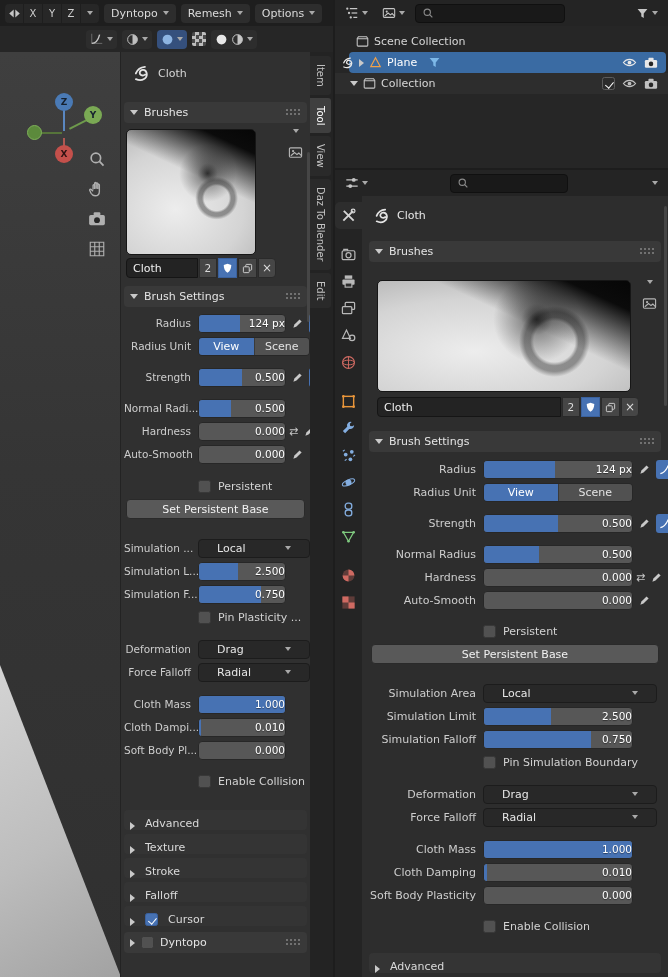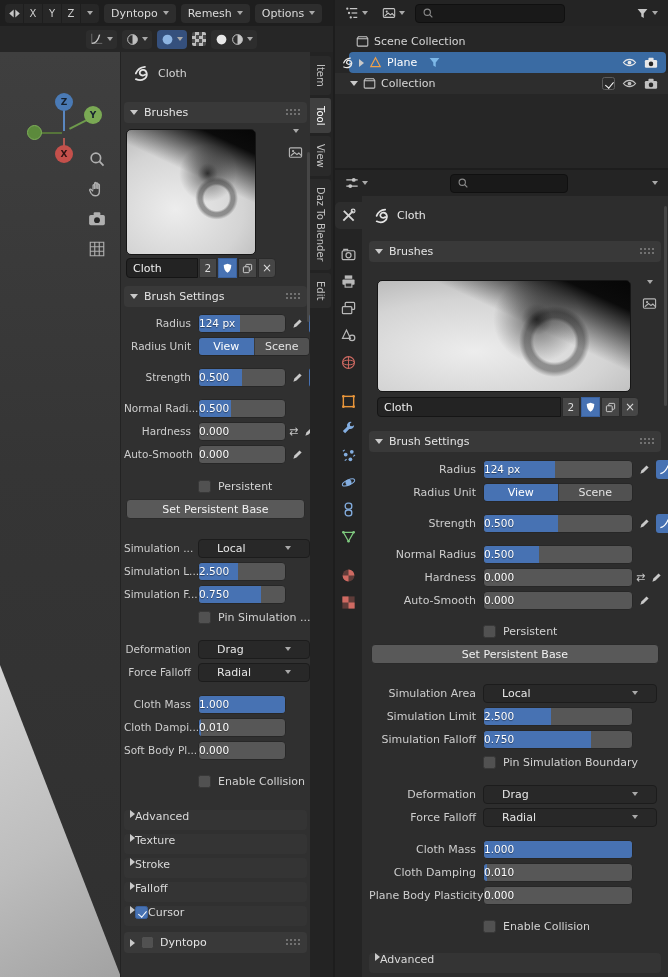--- a/index.html
+++ b/index.html
@@ -36,21 +36,21 @@
   .grip{width:15px;height:7px;position:relative;opacity:.5;flex:none}
   .grip::before{content:"";position:absolute;top:0;left:0;width:2px;height:2px;border-radius:50%;background:#cfcfcf;
     box-shadow:4px 0 0 #cfcfcf,8px 0 0 #cfcfcf,12px 0 0 #cfcfcf,0 4px 0 #cfcfcf,4px 4px 0 #cfcfcf,8px 4px 0 #cfcfcf,12px 4px 0 #cfcfcf}
   .arr-d{width:0;height:0;border-left:4px solid transparent;border-right:4px solid transparent;border-top:5px solid #c9c9c9;flex:none}
   .arr-r{width:0;height:0;border-top:4px solid transparent;border-bottom:4px solid transparent;border-left:5px solid #c9c9c9;flex:none}
   .prow{display:flex;align-items:center;height:20px;margin-bottom:3px}
   .plabel{text-align:right;padding-right:7px;color:#cdcdcd;white-space:nowrap;overflow:hidden;flex:none}
   .np .plabel{width:74px;font-size:10.5px}
   .pp .plabel{width:114px}
   .w-slider{position:relative;height:19px;background:#575757;border:1px solid #272727;border-radius:4px;overflow:hidden;
-            flex:none;display:flex;align-items:center;justify-content:flex-start}
+            flex:none;display:flex;align-items:center;justify-content:flex-end}
   .w-slider .fill{position:absolute;left:0;top:0;bottom:0;background:#4772b3}
   .w-slider .val{position:relative;color:#fff;font-size:10.5px;text-shadow:0 1px 1px rgba(0,0,0,.45)}
   .np .w-slider{width:88px}
   .pp .w-slider{width:150px}
   .w-menu{height:19px;background:#282828;border:1px solid #1c1c1c;border-radius:4px;display:flex;align-items:center;
           padding:0 18px;flex:none;color:#e6e6e6}
   .w-menu .chev{margin-left:auto}
   .np .w-menu{width:112px}
   .pp .w-menu{width:174px}
   .seg{display:flex;height:19px;border-radius:4px;overflow:hidden;border:1px solid #272727;flex:none}
@@ -64,21 +64,21 @@
   .cb{width:13px;height:13px;border-radius:2.5px;background:#515151;border:1px solid #383838;flex:none;position:relative}
   .cb.on{background:#4772b3;border-color:#3a619e}
   .cb.on::after,.cb.dark::after{content:"";position:absolute;left:4px;top:1.5px;width:3.5px;height:7px;border:solid #fff;
         border-width:0 1.5px 1.5px 0;transform:rotate(40deg)}
   .cb.dark{background:#2c2c2c;border-color:#5c5c5c}
   .cblabel{margin-left:7px;color:#d2d2d2;white-space:nowrap}
   .ibtn{width:17px;height:19px;margin-left:3px;border-radius:3px;display:flex;align-items:center;justify-content:center;flex:none}
   .ibtn.on{background:#4772b3}
   .swap{color:#c5c5c5;font-size:11px;line-height:1;width:17px;text-align:center;margin-left:3px}
   .gap8{height:8px}.gap9{height:9px}.gap14{height:14px}.gap16{height:16px}
-  .subhdr{height:20px;display:flex;align-items:flex-start;gap:0;background:#343434;border-radius:4px;margin-bottom:4px;
+  .subhdr{height:20px;display:flex;align-items:flex-end;gap:10px;background:#343434;border-radius:4px;margin-bottom:4px;
           padding:0 6px;color:#dadada}
 
   .namerow{display:flex;height:20px;gap:1px;align-items:stretch}
   .namefield{flex:1;background:#232323;border:1px solid #151515;border-radius:4px 0 0 4px;display:flex;align-items:center;
              padding:0 6px;color:#f0f0f0;overflow:hidden}
   .chip{min-width:18px;padding:0 3px;background:#464646;border:1px solid #2a2a2a;display:flex;align-items:center;
         justify-content:center;color:#dadada;font-size:10.5px}
   .chip.blue{background:#4772b3;border-color:#3a619e;color:#fff}
   .chip.last{border-radius:0 4px 4px 0}
 
@@ -525,21 +525,21 @@
       <div class="prow">
         <div class="plabel">Simulation F...</div>
         <div class="w-slider">
             <div class="fill" style="width:72%"></div>
             <span class="val">0.750</span>
           </div>
       </div>
       <div class="prow">
         <div class="plabel"></div>
         <span class="cb"></span>
-        <span class="cblabel">Pin Simulation ...</span>
+        <span class="cblabel">Pin Plasticity ...</span>
       </div>
       <div class="gap9"></div>
       <div class="prow">
         <div class="plabel">Deformation</div>
         <div class="w-menu">
             <span>Drag</span>
             <span class="chev"></span>
           </div>
       </div>
       <div class="prow">
@@ -977,21 +977,21 @@
             </div>
         </div>
         <div class="prow">
           <div class="plabel">Cloth Damping</div>
           <div class="w-slider">
               <div class="fill" style="width:2%"></div>
               <span class="val">0.010</span>
             </div>
         </div>
         <div class="prow">
-          <div class="plabel">Plane Body Plasticity</div>
+          <div class="plabel">Soft Body Plasticity</div>
           <div class="w-slider">
               <div class="fill" style="width:0"></div>
               <span class="val">0.000</span>
             </div>
         </div>
         <div class="gap8"></div>
         <div class="prow">
           <div class="plabel"></div>
           <span class="cb"></span>
           <span class="cblabel">Enable Collision</span>

